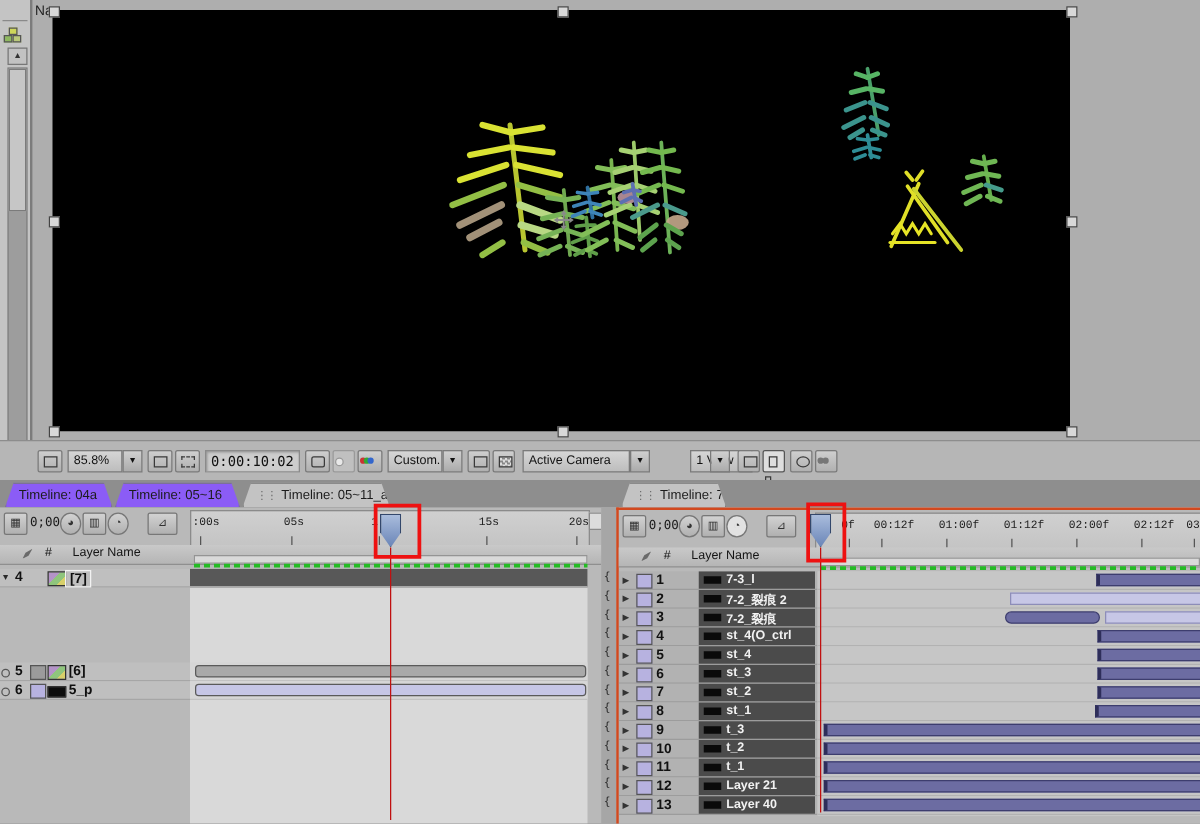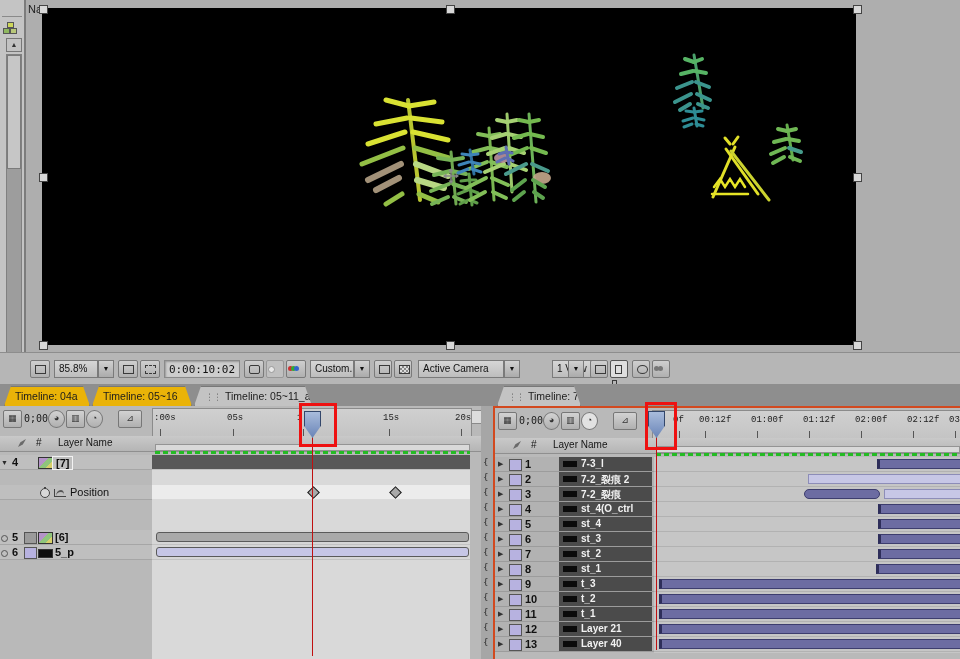--- a/index.html
+++ b/index.html
@@ -34,21 +34,21 @@
   .dd-arrow{width:16px;text-align:center;font-size:7px;line-height:16px;background:linear-gradient(#d0d0d0,#ababab);
             border:1px solid #7a7a7a;}
   .tc-field{background:#cdcdcd;border:1px solid #8a8a8a;box-shadow:inset 1px 1px 2px #999;
             font-family:"DejaVu Sans Mono",monospace;font-size:11px;text-align:center;padding-top:2px;}
   .gbox{display:inline-block;width:9px;height:7px;border:1px solid #3a3a3a;margin:4px 0 0 4px;}
   .gbox.dash{border-style:dashed;}
   .gdot{display:inline-block;width:5px;height:5px;border-radius:50%;margin:5px 0 0 1px;}
   
   #tabbar{left:0;top:384px;width:960px;height:22px;background:#8e8e8e;border-bottom:1px solid #9a9a9a;}
   .tab{position:absolute;top:2px;height:20px;box-sizing:border-box;padding:3px 8px 0 10px;font-size:10.5px;color:#1c1c1c;
-       background:#eab308;border:1px solid #787878;border-bottom:none;
+       background:#8b5cf6;border:1px solid #787878;border-bottom:none;
        clip-path:polygon(7px 0,calc(100% - 7px) 0,100% 100%,0 100%);white-space:nowrap;}
   .tab.active{background:#c3c3c3;}
   .tab .grip{color:#6b6b6b;letter-spacing:-1px;margin-right:4px;font-size:9px;}
   .tab .close{margin-left:8px;font-weight:bold;color:#222;}
   
   .tl-panel{background:#b9b9b9;}
   #lt-panel{left:0;top:406px;width:481px;height:253px;}
   #rt-panel{left:481px;top:406px;width:479px;height:253px;}
   #rt-inner{position:absolute;left:12px;top:0;width:467px;height:253px;background:#b9b9b9;
             border-left:2px solid #d2491f;border-top:2px solid #d2491f;}
@@ -374,31 +374,20 @@
       <div class="abs" style="left:152px;top:0;width:318px;height:204px;background:#d9d9d9;"></div>
     <div class="row" style="top: 0px;">
           <div class="lt-list">
             <div class="twirl">▼</div>
             <div class="lnum">4</div>
             <div class="licon"></div>
             <div class="lname boxed">[7]</div>
           </div>
           <div class="lt-graph dark"></div>
         </div>
-        <div class="row" style="top: 30px;">
-          <div class="lt-list">
-            <div class="stopwatch" style="left: 40px;"></div>
-            <div class="curveic" style="left: 54px;"></div>
-            <div class="pname" style="left: 70px;">Position</div>
-          </div>
-          <div class="lt-graph prop">
-            <div class="kf" style="left: 157px;"></div>
-            <div class="kf" style="left: 239px;"></div>
-          </div>
-        </div>
         <div class="row" style="top: 75px;">
           <div class="lt-list">
             <div class="avdot"></div>
             <div class="swatch" style="background: rgb(155, 155, 155);"></div>
             <div class="lnum">5</div>
             <div class="licon"></div>
             <div class="lname">[6]</div>
           </div>
           <div class="lt-graph">
             <div class="lbar" style="left: 4px; width: 313px; background: rgb(169, 169, 169);"></div>

